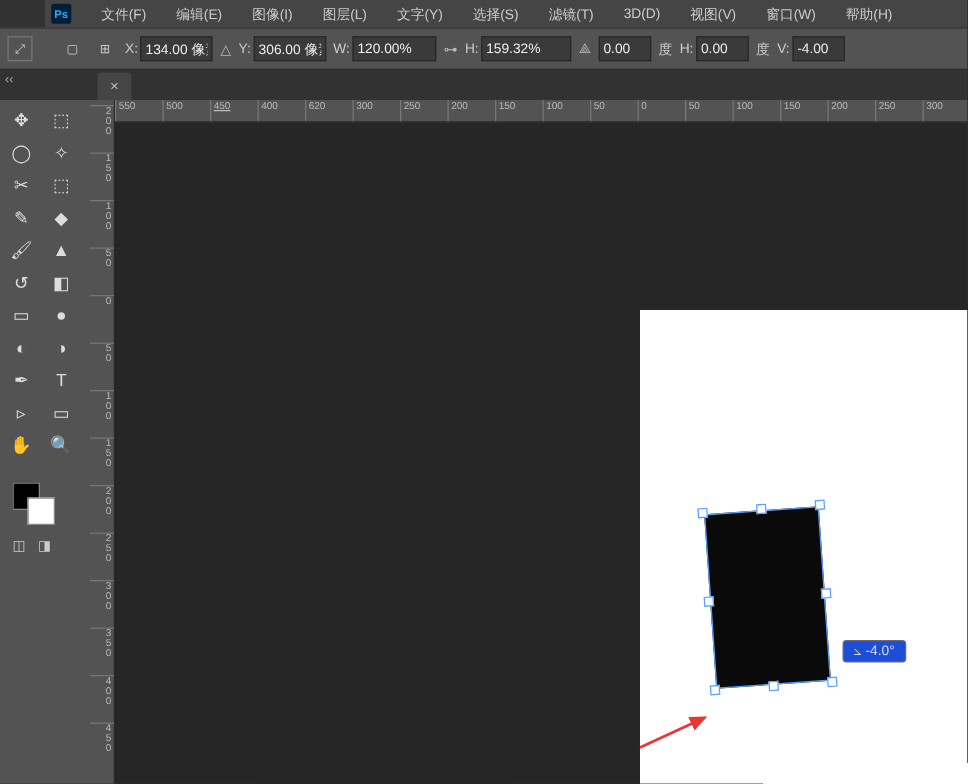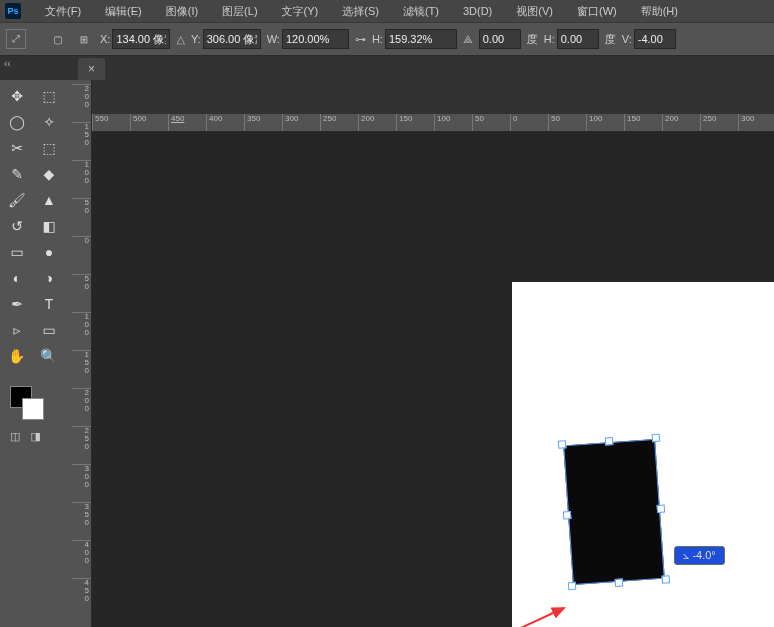--- a/index.html
+++ b/index.html
@@ -13,20 +13,21 @@
     overflow: hidden;
     position: relative;
   }
   .menubar {
     height: 22px;
     background: #454545;
     display: flex;
     align-items: center;
     padding-left: 5px;
     gap: 4px;
+    margin-left: 36px;
   }
   .menubar .ps-logo {
     width: 16px; height: 16px;
     background: #001e36;
     color: #31a8ff;
     font-size: 9px;
     font-weight: bold;
     display: flex;
     align-items: center;
     justify-content: center;
@@ -166,21 +167,20 @@
     display:flex;
     flex-direction:column;
   }
   .ruler-row {
     height: 18px;
     background:#535353;
     border-bottom:1px solid #2a2a2a;
     position:relative;
     font-size:8px;
     color:#bbb;
-    margin-top:34px;
   }
   .ruler-row div.tick {
     position:absolute; top:0; height:100%;
     border-left:1px solid #777;
     padding-left:2px;
   }
 
   .canvas-area {
     flex:1;
     background:#262626;
@@ -360,21 +360,21 @@
       <div class="tick" style="top: 460px;">4<br>0<br>0</div>
       <div class="tick" style="top: 498px;">4<br>5<br>0</div>
     </div>
 
   <div class="canvas-col">
     <div class="ruler-row" id="hruler">
         <div class="tick" style="left: 0px;">550</div>
         <div class="tick" style="left: 38px;">500</div>
         <div class="tick" style="left: 76px; text-decoration: underline;">450</div>
         <div class="tick" style="left: 114px;">400</div>
-        <div class="tick" style="left: 152px;">350</div>
+        <div class="tick" style="left: 152px;">620</div>
         <div class="tick" style="left: 190px;">300</div>
         <div class="tick" style="left: 228px;">250</div>
         <div class="tick" style="left: 266px;">200</div>
         <div class="tick" style="left: 304px;">150</div>
         <div class="tick" style="left: 342px;">100</div>
         <div class="tick" style="left: 380px;">50</div>
         <div class="tick" style="left: 418px;">0</div>
         <div class="tick" style="left: 456px;">50</div>
         <div class="tick" style="left: 494px;">100</div>
         <div class="tick" style="left: 532px;">150</div>

